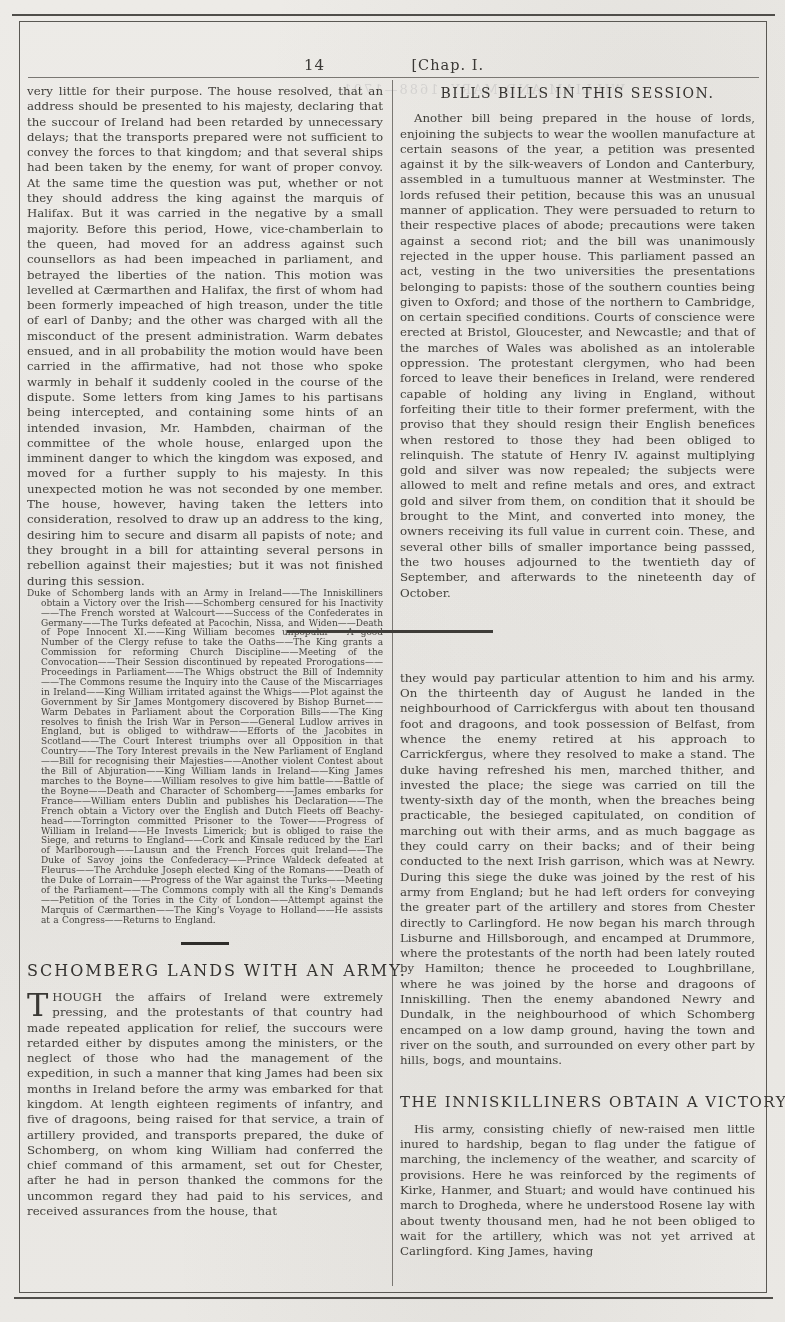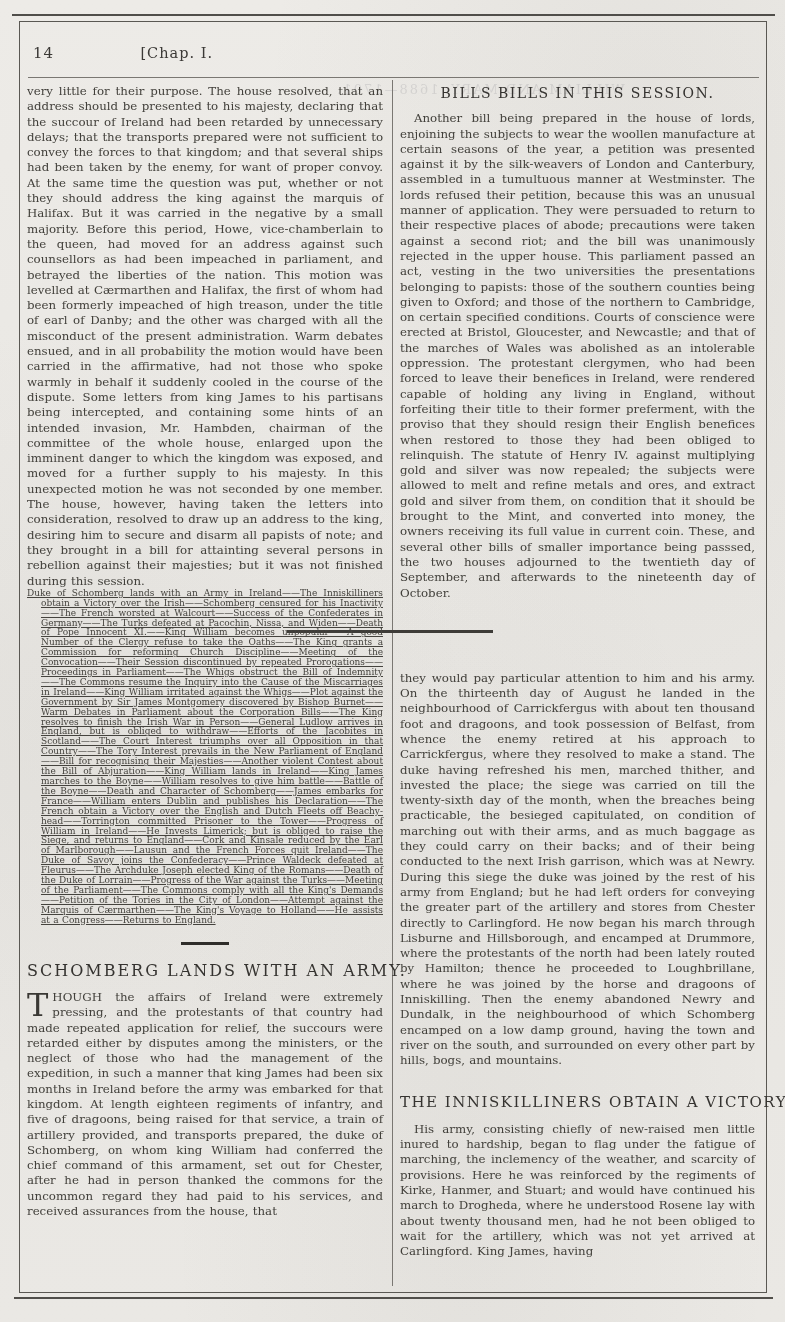--- a/index.html
+++ b/index.html
@@ -15,21 +15,21 @@
   }
   
   .rule-top-outer{position:absolute;left:12px;right:10px;top:14px;height:2px;background:#504e4a;}
   .frame-box{position:absolute;left:19px;top:21px;width:746px;height:1270px;border:1.5px solid #5a5853;}
   .rule-bottom-outer{position:absolute;left:14px;right:12px;top:1297px;height:2px;background:#504e4a;}
   .header-rule{position:absolute;left:28px;right:26px;top:77px;height:1px;background:#7a7772;}
   .column-divider{position:absolute;left:392px;top:80px;height:1206px;width:1.3px;background:#7a7772;}
   .section-divider{position:absolute;top:630px;left:287px;width:206px;height:2.5px;background:#3e3c38;}
 
   
-  .header{position:absolute;top:44px;left:33px;width:722px;display:flex;align-items:baseline;}
+  .header{position:absolute;top:56px;left:33px;width:722px;display:flex;align-items:baseline;justify-content:center;}
   .pageno{width:90px;font-size:15px;letter-spacing:1px;color:#3b3936;}
   .running-title{flex:1;text-align:center;font-size:16.5px;letter-spacing:2.5px;color:#3b3936;white-space:nowrap;}
   .chapref{width:90px;text-align:right;font-size:14.5px;letter-spacing:1px;color:#3b3936;}
 
   .ghost{
     position:absolute;top:82px;left:300px;width:360px;text-align:center;
     font-size:13px;letter-spacing:2px;color:rgba(70,70,82,.13);
     transform:scaleX(-1);filter:blur(.6px);pointer-events:none;white-space:nowrap;
   }
 
@@ -42,21 +42,21 @@
   .sec-heading{
     text-align:center;font-size:14px;letter-spacing:1.5px;color:#353330;
     margin:2px 0 10px;font-weight:normal;white-space:nowrap;
   }
   .chapter-heading{
     text-align:center;font-size:15.5px;letter-spacing:2px;color:#353330;
     margin:52px 0 12px;font-weight:normal;
   }
   .summary{
     font-size:9px;line-height:9.9px;text-align:justify;color:#45433e;
-    padding-left:14px;text-indent:-14px;word-spacing:.3px;margin:0;text-decoration:underline;
+    padding-left:14px;text-indent:-14px;word-spacing:.3px;margin:0;
   }
   .short-rule{width:48px;height:3px;background:#2f2d2a;margin:16px auto 0;}
   .big-heading{
     text-align:center;font-size:16px;letter-spacing:2px;color:#353330;
     margin:18px 0 12px;font-weight:normal;white-space:nowrap;
   }
   .big-heading-2{
     text-align:center;font-size:15px;letter-spacing:1.5px;color:#353330;
     margin:26px 0 12px;font-weight:normal;white-space:nowrap;
   }

